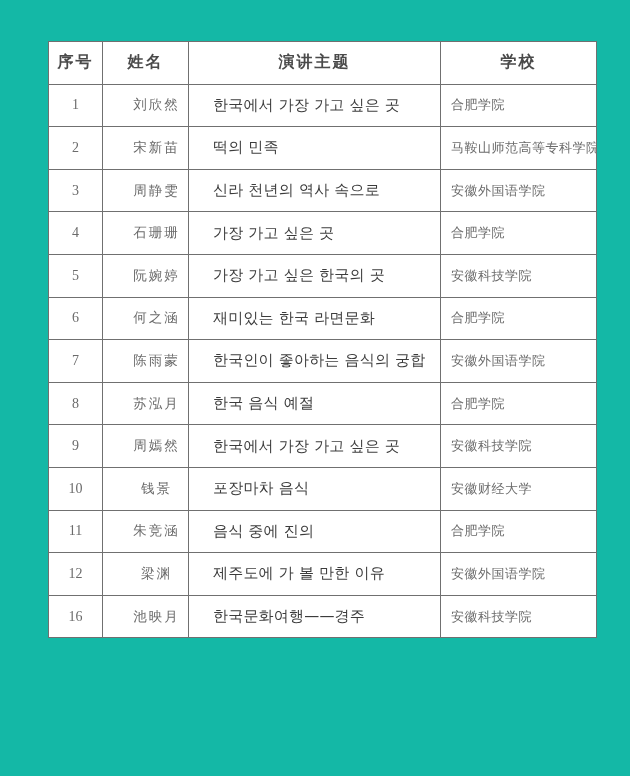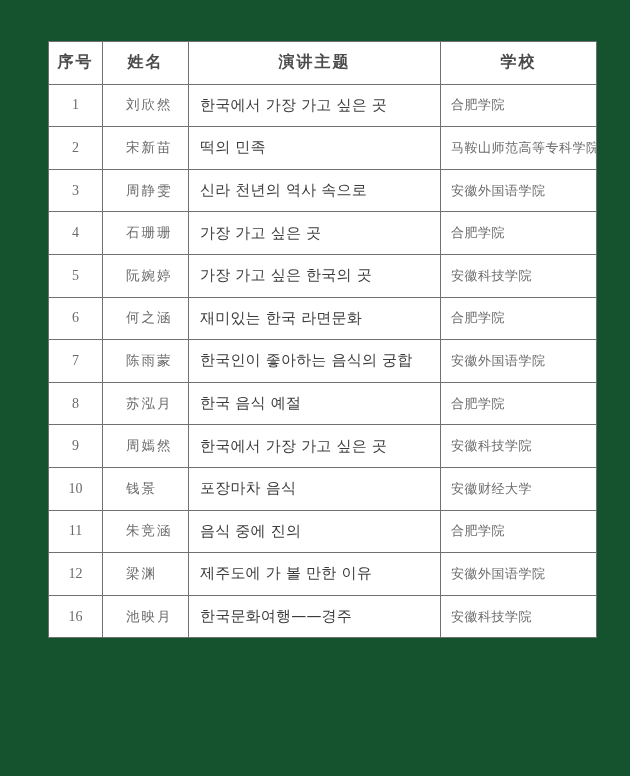--- a/index.html
+++ b/index.html
@@ -7,21 +7,21 @@
     padding: 0;
     background: #ffffff;
     width: 639px;
     height: 776px;
     overflow: hidden;
   }
   .page {
     position: relative;
     width: 630px;
     height: 776px;
-    background: #14532d;
+    background: #14b8a6;
   }
   table.roster {
     position: absolute;
     left: 48px;
     top: 41px;
     width: 548px;
     border-collapse: collapse;
     table-layout: fixed;
   }
   table.roster th, table.roster td {
@@ -46,31 +46,31 @@
   td.no {
     font-family: "Liberation Serif", "DejaVu Serif", serif;
     font-size: 14px;
     color: #6b6b6b;
     text-align: center;
   }
   td.name {
     font-family: "Liberation Serif", "DejaVu Serif", serif;
     font-size: 13.5px;
     color: #6b6b6b;
-    text-align: left;
+    text-align: center;
     letter-spacing: 2px;
     padding-left: 23px;
   }
   td.topic {
     font-family: "DejaVu Sans", "Liberation Sans", sans-serif;
     font-size: 15px;
     font-weight: 500;
     color: #3c3c3c;
     text-align: left;
-    padding-left: 11px;
+    padding-left: 24px;
     letter-spacing: 0.2px;
   }
   td.school {
     font-family: "Liberation Serif", "DejaVu Serif", serif;
     font-size: 13px;
     color: #6b6b6b;
     text-align: left;
     padding-left: 10px;
     letter-spacing: 0.5px;
   }

